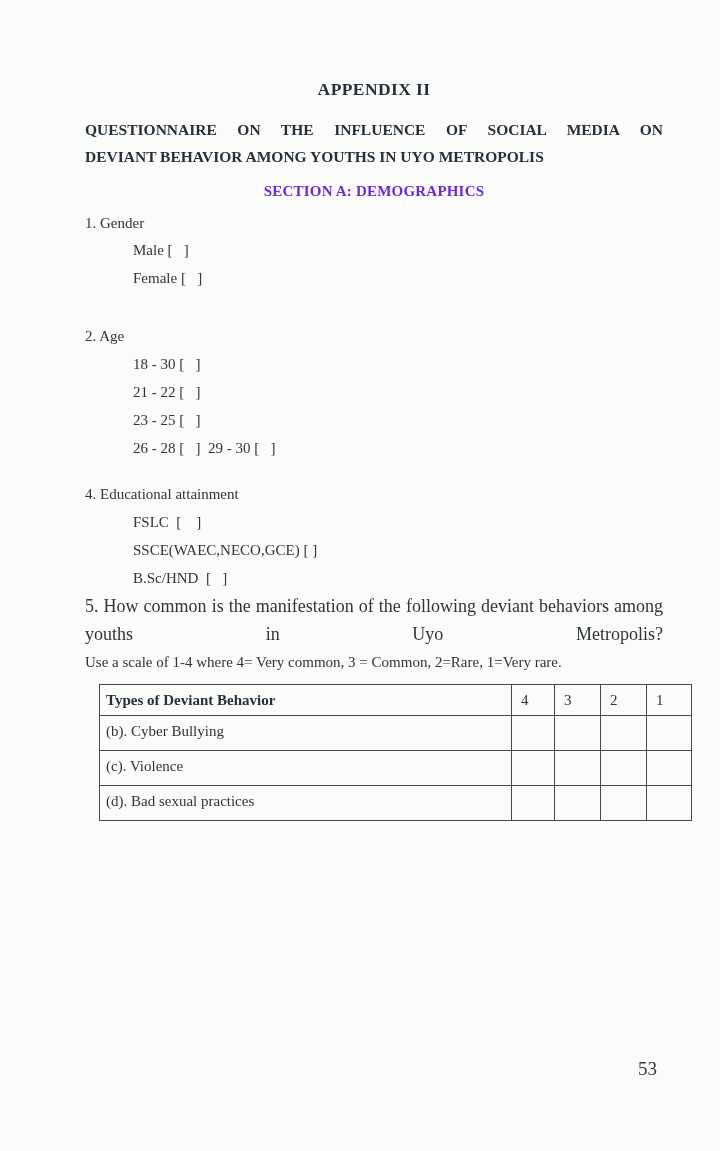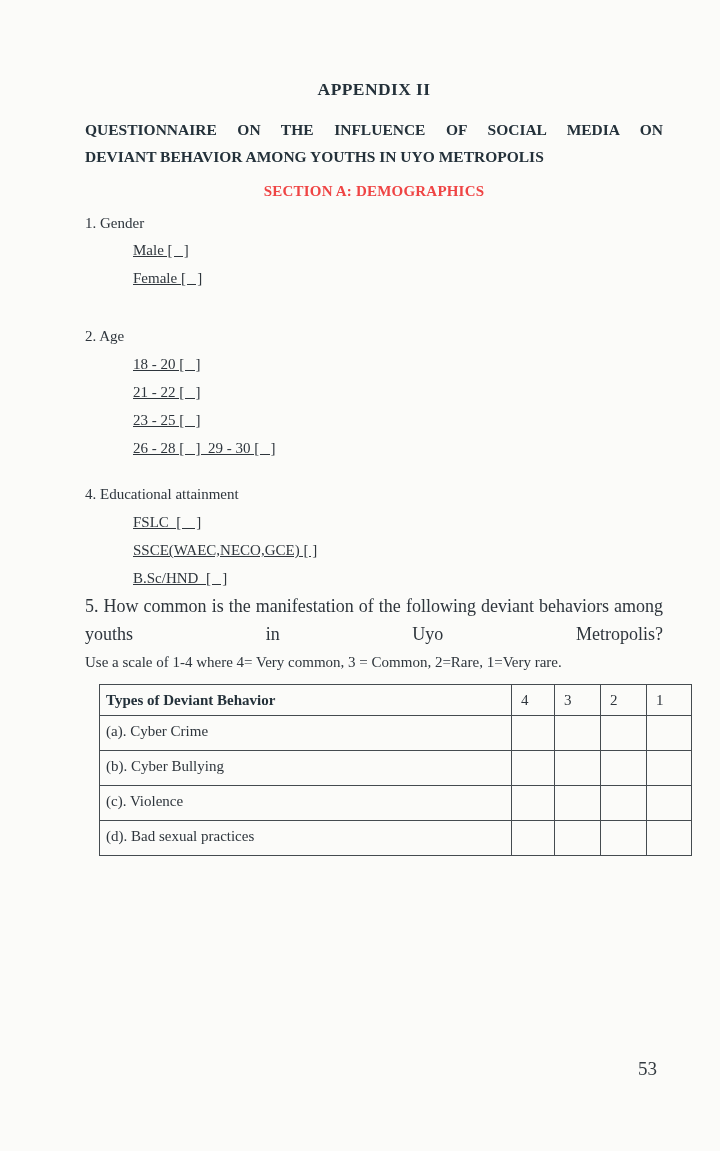--- a/index.html
+++ b/index.html
@@ -44,21 +44,21 @@
   }
   .justify-last {
     text-align: justify;
     text-align-last: justify;
   }
   .section-title {
     margin-top: 10px;
     font-size: 15px;
     font-weight: bold;
     text-align: center;
-    color: #ef4444;
+    color: #6d28d9;
     line-height: 22px;
     letter-spacing: 0.2px;
   }
   .question {
     font-size: 15px;
   }
   .q-label {
     line-height: 26px;
     white-space: pre-wrap;
   }
@@ -66,21 +66,20 @@
   .q2 { margin-top: 30px; }
   .q2 .q-label { line-height: 28px; }
   .q3 { margin-top: 14px; }
   .q3 .q-label { line-height: 28px; }
   .q4 { margin-top: 18px; }
   .q4 .q-label { line-height: 28px; }
   .option {
     line-height: 28px;
     padding-left: 48px;
     white-space: pre-wrap;
-    text-decoration: underline;
   }
   .q5-prompt {
     font-size: 18px;
     line-height: 28px;
     margin-top: 0;
   }
   .scale-note {
     font-size: 15px;
     line-height: 28px;
     white-space: pre-wrap;
@@ -149,21 +148,21 @@
     <div class="section-title">SECTION A: DEMOGRAPHICS</div>
 
     <div class="question q1">
       <div class="q-label">1. Gender</div>
       <div class="option">Male [   ]</div>
       <div class="option">Female [   ]</div>
     </div>
 
     <div class="question q2">
       <div class="q-label">2. Age</div>
-      <div class="option">18 - 20 [   ]</div>
+      <div class="option">18 - 30 [   ]</div>
       <div class="option">21 - 22 [   ]</div>
       <div class="option">23 - 25 [   ]</div>
       <div class="option">26 - 28 [   ]  29 - 30 [   ]</div>
     </div>
 
 
     <div class="question q4">
       <div class="q-label">4. Educational attainment</div>
       <div class="option">FSLC  [    ]</div>
       <div class="option">SSCE(WAEC,NECO,GCE) [ ]</div>
@@ -178,27 +177,20 @@
         <tr>
           <th class="behavior-col">Types of Deviant Behavior</th>
           <th class="num c4">4</th>
           <th class="num c3">3</th>
           <th class="num c2">2</th>
           <th class="num c1">1</th>
         </tr>
       </thead>
       <tbody>
         <tr>
-          <td>(a). Cyber Crime</td>
-          <td class="c4"></td>
-          <td class="c3"></td>
-          <td class="c2"></td>
-          <td class="c1"></td>
-        </tr>
-        <tr>
           <td>(b). Cyber Bullying</td>
           <td class="c4"></td>
           <td class="c3"></td>
           <td class="c2"></td>
           <td class="c1"></td>
         </tr>
         <tr>
           <td>(c). Violence</td>
           <td class="c4"></td>
           <td class="c3"></td>

